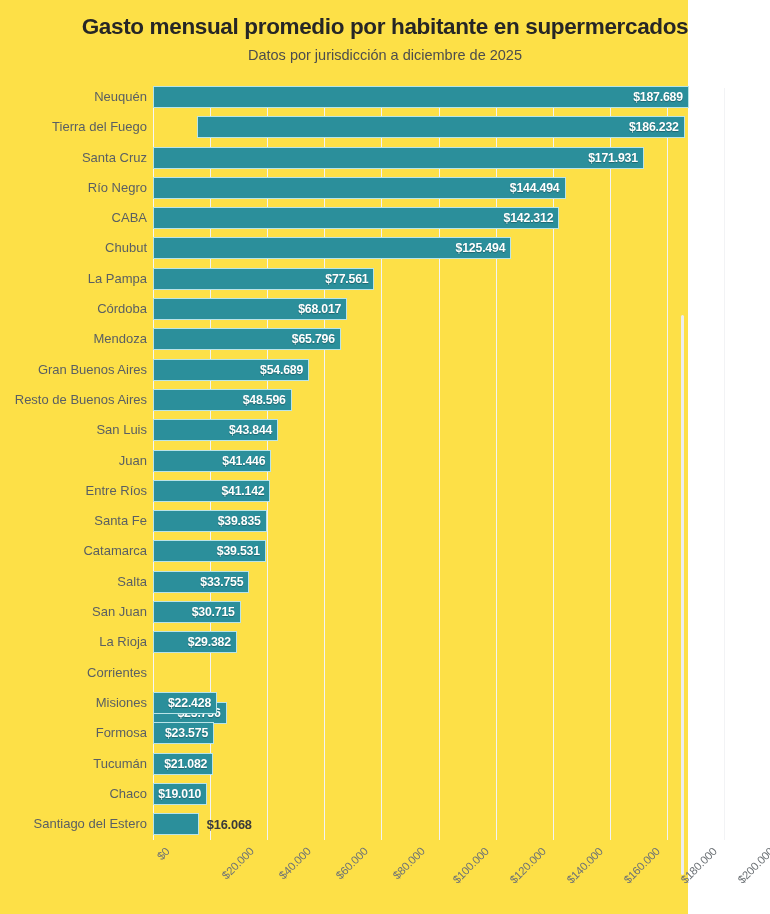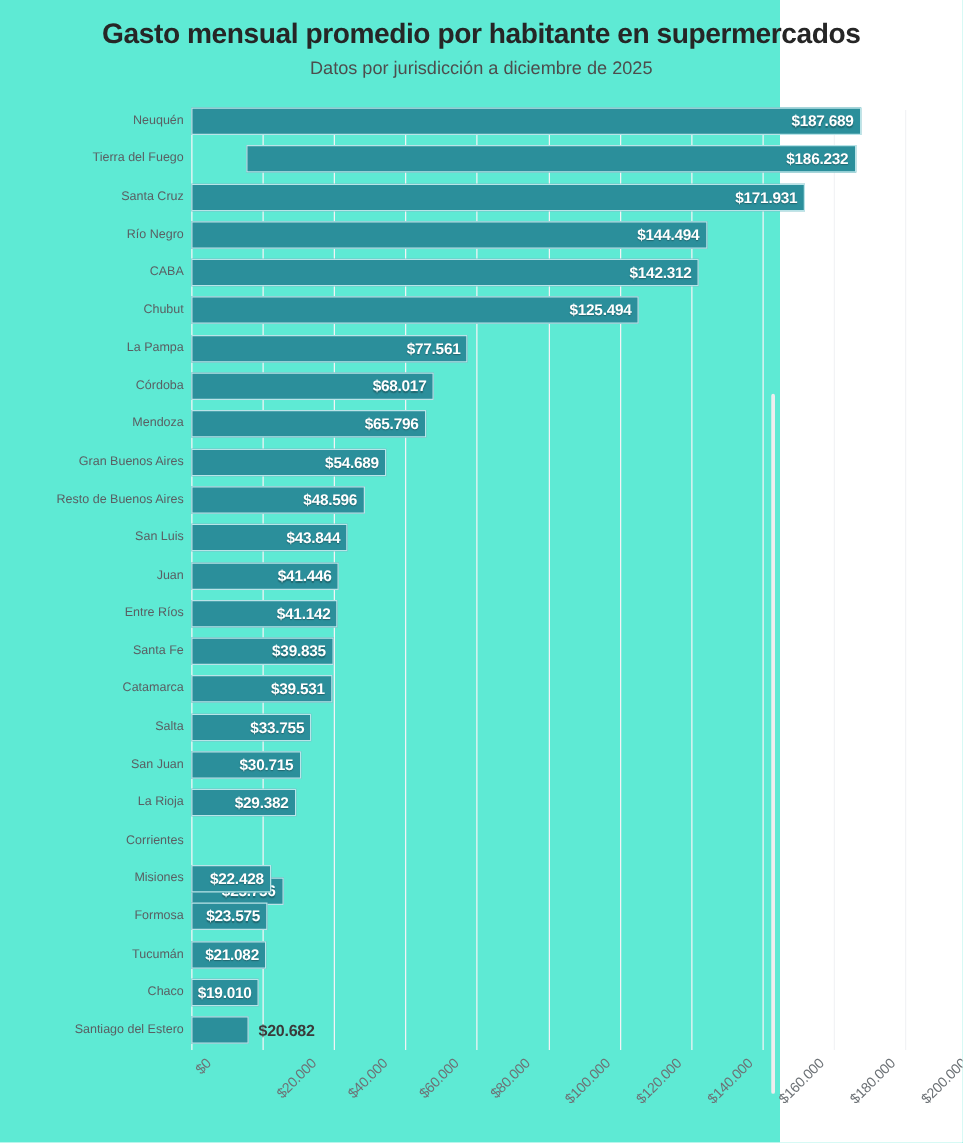--- a/index.html
+++ b/index.html
@@ -7,23 +7,23 @@
   html, body {
     width: 770px;
     height: 914px;
     background: #ffffff;
     font-family: "Liberation Sans", sans-serif;
     overflow: hidden;
   }
 
   #chart-root {
     position: relative;
-    width: 624px;
+    width: 688px;
     height: 914px;
-    background: #5eead4;
+    background: #fde047;
   }
 
   
   #header {
     position: absolute;
     left: 0; top: 0;
     width: 770px;
     padding-top: 13px;
     text-align: center;
   }
@@ -82,21 +82,21 @@
     position: relative;
     height: 30.3px;
   }
 
   .row-label {
     position: absolute;
     right: 623px;              
     top: 0;
     height: 22px;
     line-height: 22px;
-    font-size: 10px;
+    font-size: 13px;
     color: #5a5f63;
     white-space: nowrap;
     text-align: right;
   }
 
   .bar-wrap {
     position: absolute;
     left: 153px;
     top: 0;
     height: 22px;
@@ -376,21 +376,21 @@
           <div class="bar-wrap" style="width: 54.2736px;">
             <div class="bar">
               <span class="bar-value">$19.010</span>
             </div>
           </div>
         </div>
         <div class="row">
           <div class="row-label">Santiago del Estero</div>
           <div class="bar-wrap" style="width: 45.8741px;">
             <div class="bar">
-              <span class="bar-value outside">$20.682</span>
+              <span class="bar-value outside">$16.068</span>
             </div>
           </div>
         </div>
       </div>
   </div>
 
   <div id="xaxis">
       <div class="xtick" style="left: -2px;">$0</div>
       <div class="xtick" style="left: 55.1px;">$20.000</div>
       <div class="xtick" style="left: 112.2px;">$40.000</div>

